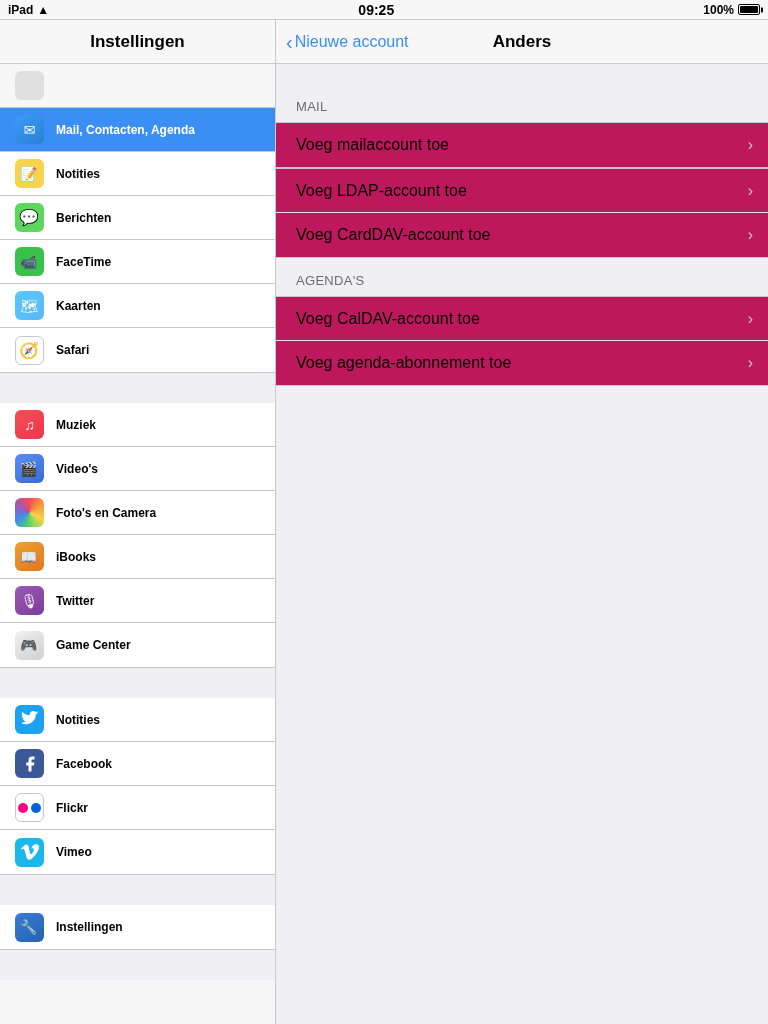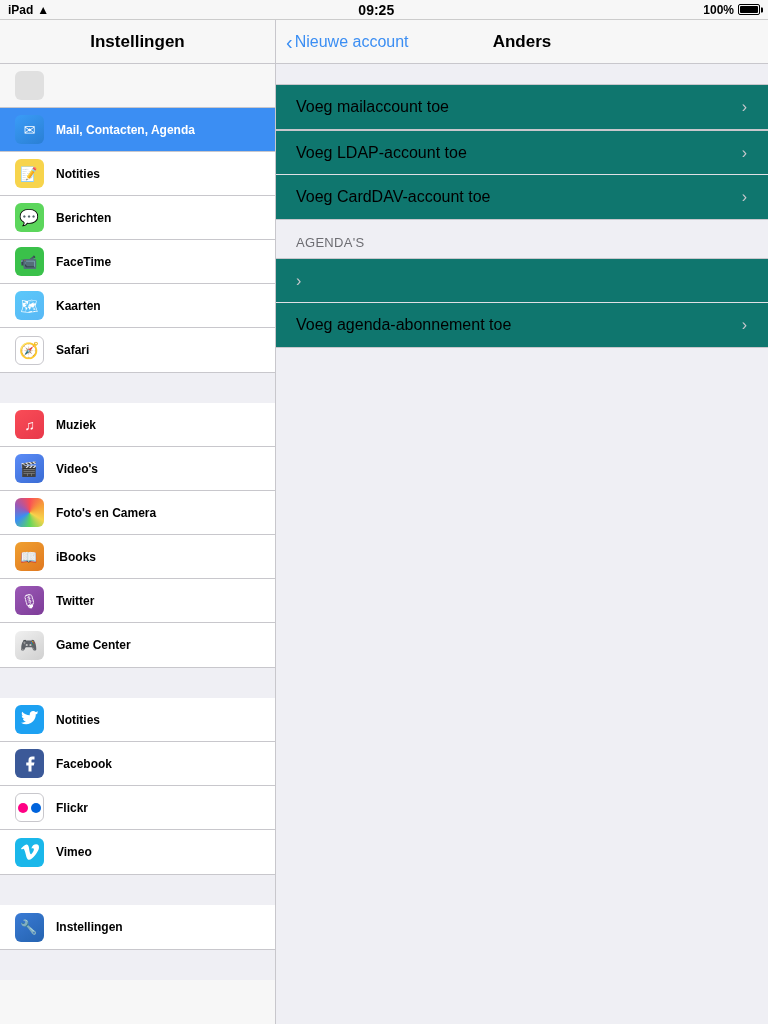--- a/index.html
+++ b/index.html
@@ -202,24 +202,24 @@
       background: #fff;
       border-top: 1px solid #c8c7cc;
       border-bottom: 1px solid #c8c7cc;
       margin-bottom: 0;
     }
 
     .list-item {
       display: flex;
       align-items: center;
       height: 44px;
-      padding: 0 21px 0 20px;
+      padding: 0 15px 0 20px;
       border-bottom: 1px solid #e0e0e5;
       cursor: pointer;
-      background: #0f766e;
+      background: #be185d;
     }
     .list-item:last-child {
       border-bottom: none;
     }
     .list-item-label {
       flex: 1;
       font-size: 16px;
       color: #000;
     }
     .list-item-chevron {
@@ -417,20 +417,21 @@
     <div class="content-header">
       <div class="content-back">
         <span class="content-back-chevron">‹</span>
         <span>Nieuwe account</span>
       </div>
       <span class="content-title">Anders</span>
     </div>
 
     <div class="content-body">
 
+      <div class="section-label">MAIL</div>
       <div class="list-group">
         <div class="list-item">
           <span class="list-item-label">Voeg mailaccount toe</span>
           <span class="list-item-chevron">›</span>
         </div>
       </div>
 
       <div class="list-group">
         <div class="list-item">
           <span class="list-item-label">Voeg LDAP-account toe</span>
@@ -438,20 +439,21 @@
         </div>
         <div class="list-item">
           <span class="list-item-label">Voeg CardDAV-account toe</span>
           <span class="list-item-chevron">›</span>
         </div>
       </div>
 
       <div class="section-label">AGENDA'S</div>
       <div class="list-group">
         <div class="list-item">
+          <span class="list-item-label">Voeg CalDAV-account toe</span>
           <span class="list-item-chevron">›</span>
         </div>
         <div class="list-item">
           <span class="list-item-label">Voeg agenda-abonnement toe</span>
           <span class="list-item-chevron">›</span>
         </div>
       </div>
 
     </div>
   </div>

